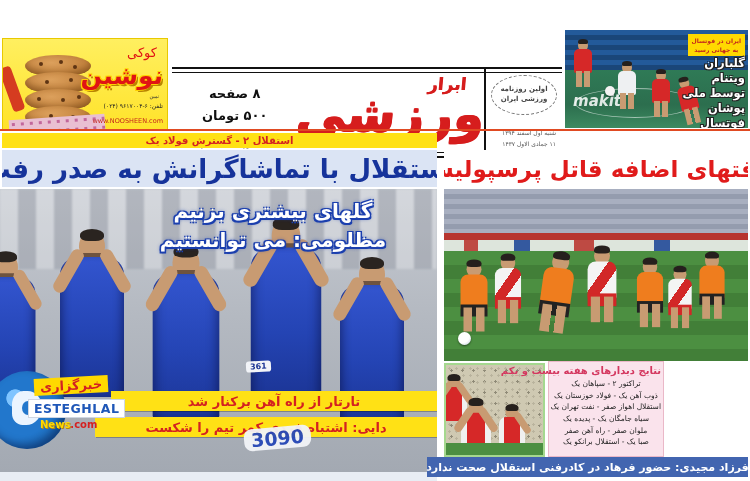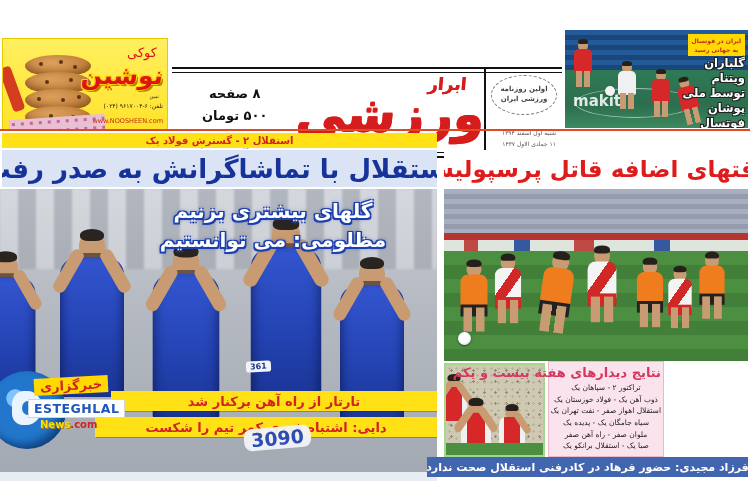--- a/index.html
+++ b/index.html
@@ -38,21 +38,21 @@
   .badge { position:absolute; right:5px; top:6px; width:66px; height:40px; border:1px dashed #777; border-radius:50%;
     display:flex; align-items:center; justify-content:center; text-align:center; font-size:7px; font-weight:bold; color:#444; direction:rtl; line-height:1.4; padding:2px; }
   .badge-dates { position:absolute; right:6px; bottom:6px; font-size:6px; color:#555; direction:rtl; text-align:right; line-height:1.8; }
 
   .futsal { position:absolute; left:565px; top:30px; width:183px; height:98px; overflow:hidden; background:#1d4f8a; }
   .futsal .stands { position:absolute; left:0; top:0; right:0; height:40px;
     background:repeating-linear-gradient(180deg,#235a9a 0 5px,#1a4679 5px 10px); }
   .futsal .court { position:absolute; left:0; top:40px; right:0; bottom:0;
     background:linear-gradient(180deg,#2f7a56,#2c6e4e 60%,#3d8a60); }
   .futsal .court-line { position:absolute; left:10px; top:58px; width:120px; height:30px; border:1px solid rgba(255,255,255,.55); border-radius:50%; }
-  .futsal .board-text { position:absolute; left:8px; top:62px; color:rgba(255,255,255,.85); font-size:15px; font-weight:bold; }
+  .futsal .board-text { position:absolute; left:8px; top:62px; color:rgba(255,255,255,.85); font-size:15px; font-weight:bold; font-style:italic; }
   .futsal .ball { position:absolute; left:40px; top:56px; width:10px; height:10px; border-radius:50%; background:#f3f3f3; box-shadow:0 1px 2px rgba(0,0,0,.4); }
   .fig { position:absolute; }
   .fig .fhead { position:absolute; left:50%; transform:translateX(-50%); top:0; width:10px; height:11px; background:#c89b72; border-radius:50%; }
   .fig .fhead::before { content:""; position:absolute; top:-1px; left:0; right:0; height:5px; background:#26201d; border-radius:50% 50% 30% 30%; }
   .fig .ftorso { position:absolute; left:50%; transform:translateX(-50%); top:9px; width:18px; height:24px; border-radius:5px 5px 2px 2px; }
   .fig .flegs { position:absolute; left:50%; transform:translateX(-50%); top:31px; width:14px; height:16px;
     background:linear-gradient(90deg,#c89b72 40%, transparent 40% 60%, #c89b72 60%); }
   .kit-white .ftorso { background:#eef0f2; } .kit-red .ftorso { background:#d62828; }
   .futsal-tag { position:absolute; right:3px; top:4px; background:#ffd900; padding:2px 4px; text-align:center;
     font-size:6px; font-weight:bold; color:#c3261d; direction:rtl; line-height:1.5; }
@@ -126,21 +126,21 @@
   .photo-cele .grass { position:absolute; left:0; right:0; bottom:0; height:12px; background:#4c8f41; }
   .cfig { position:absolute; }
   .cfig .chead { position:absolute; left:50%; transform:translateX(-50%); top:0; width:13px; height:15px; background:#c89b72; border-radius:50%; }
   .cfig .chead::before { content:""; position:absolute; top:-1px; left:0; right:0; height:7px; background:#26201d; border-radius:50% 50% 30% 30%; }
   .cfig .ctorso { position:absolute; left:50%; transform:translateX(-50%); top:12px; width:26px; height:34px; border-radius:7px 7px 2px 2px;
     background:linear-gradient(90deg,#f0f0f0 0 5px, #d62828 5px 21px, #f0f0f0 21px); }
   .cfig .carm { position:absolute; width:7px; height:24px; background:#c89b72; border-radius:4px; top:-6px; }
   .cfig .carm.cl { left:-1px; transform:rotate(34deg); } .cfig .carm.cr { right:-1px; transform:rotate(-34deg); }
 
   .results { position:absolute; left:548px; top:361px; width:116px; height:96px; background:#fae3ec; border:1px solid #eab8c8; padding:3px 2px; direction:rtl; }
-  .results-title { text-align:center; color:#d4375f; font-size:13px; font-weight:bold; margin-bottom:2px; white-space:nowrap;padding-left:16px; }
+  .results-title { text-align:center; color:#d4375f; font-size:10px; font-weight:bold; margin-bottom:2px; white-space:nowrap;padding-left:16px; }
   .result-row { text-align:center; color:#222; font-size:7.5px; line-height:1.55; white-space:nowrap; }
 
   .quote-col { position:absolute; left:664px; top:345px; width:84px; display:flex; flex-direction:column; align-items:flex-end; gap:2px; direction:rtl; }
   .quote-block { background:#d22525; color:#fff; font-size:12.5px; font-weight:bold; padding:1px 5px; white-space:nowrap; }
 
   .bottom-bar { position:absolute; left:427px; top:457px; width:321px; height:20px; background:#4265b0;
     display:flex; align-items:center; justify-content:center; color:#fff; font-size:11px; font-weight:bold; direction:rtl; white-space:nowrap; }
 
   .bottom-strip { position:absolute; left:0; top:472px; width:437px; height:9px; background:#e8edf4; }
 </style>

